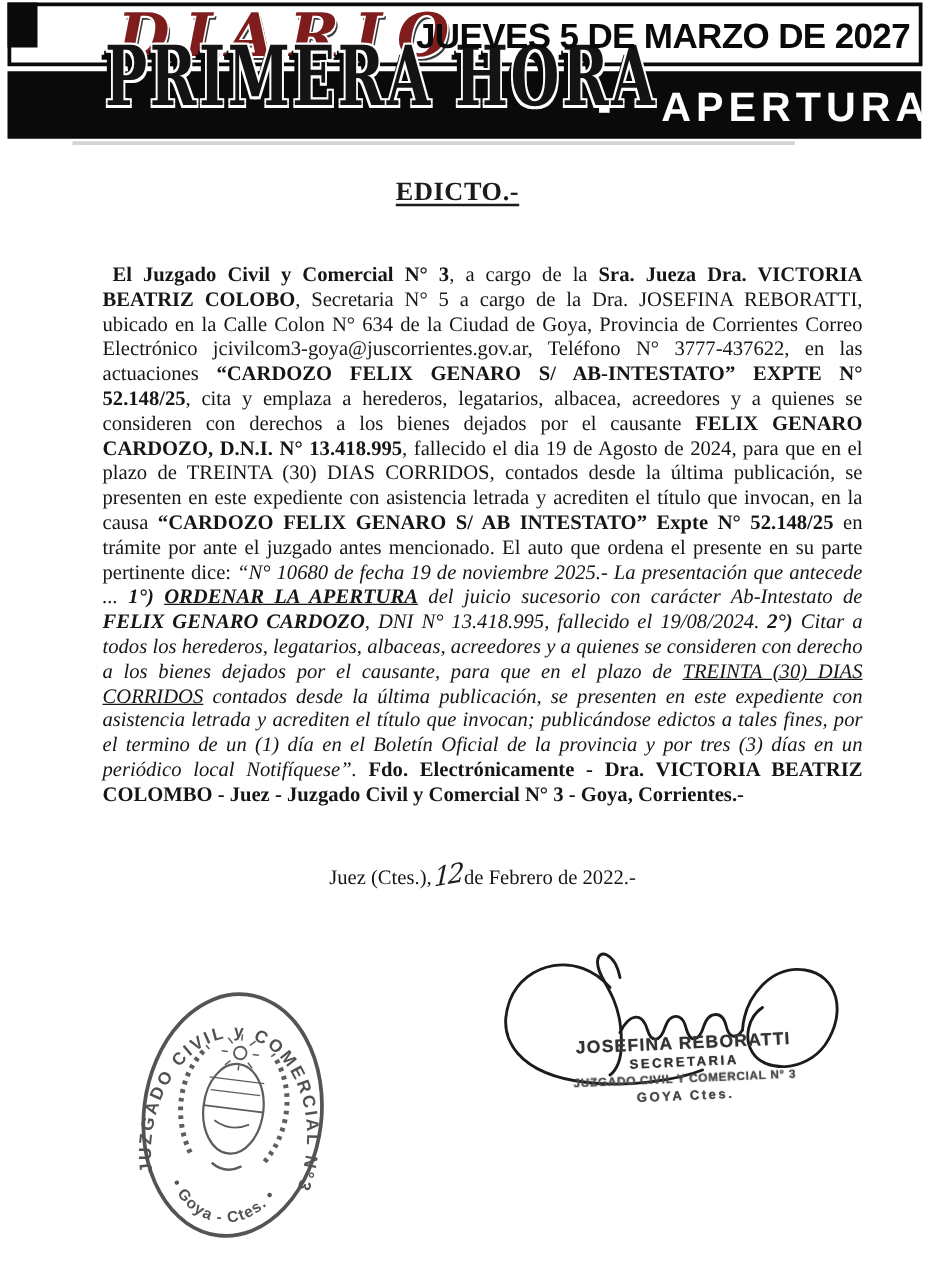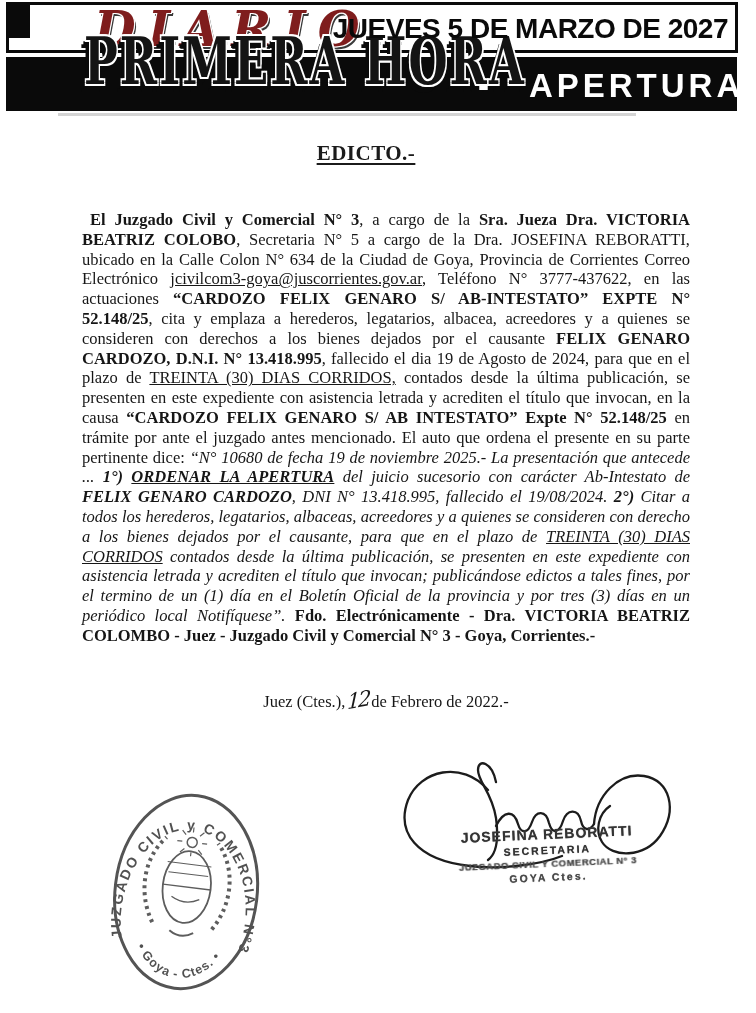--- a/index.html
+++ b/index.html
@@ -29,21 +29,21 @@
   .faint-line{position:absolute;left:58px;top:113px;width:578px;height:3px;background:#c6c6c6;opacity:.75;}
 
   
   .edicto-title{position:absolute;left:0;top:141px;width:732px;text-align:center;
                 font-weight:bold;font-size:21px;letter-spacing:.5px;}
   .edicto-title span{text-decoration:underline;text-decoration-thickness:2px;text-underline-offset:3px;}
   .body-par{position:absolute;left:82px;top:210px;width:608px;
             font-size:16.5px;line-height:19.8px;text-align:justify;text-indent:8px;color:#161616;}
   .b{font-weight:bold;}
   .i{font-style:italic;}
-  .u{text-decoration:underline;}
+  .u{}
   .bi{font-weight:bold;font-style:italic;}
   .iu{font-style:italic;text-decoration:underline;}
   .biu{font-weight:bold;font-style:italic;text-decoration:underline;}
   .date-line{position:absolute;left:82px;top:688px;width:608px;text-align:center;
              font-size:16.5px;color:#161616;}
   .hand-day{display:inline-block;font-family:"DejaVu Serif", serif;font-style:italic;
             font-size:21px;letter-spacing:-2px;transform:rotate(-10deg) skewX(-12deg);
             margin:0 -3px 0 2px;color:#1a1a1a;}
 
   

